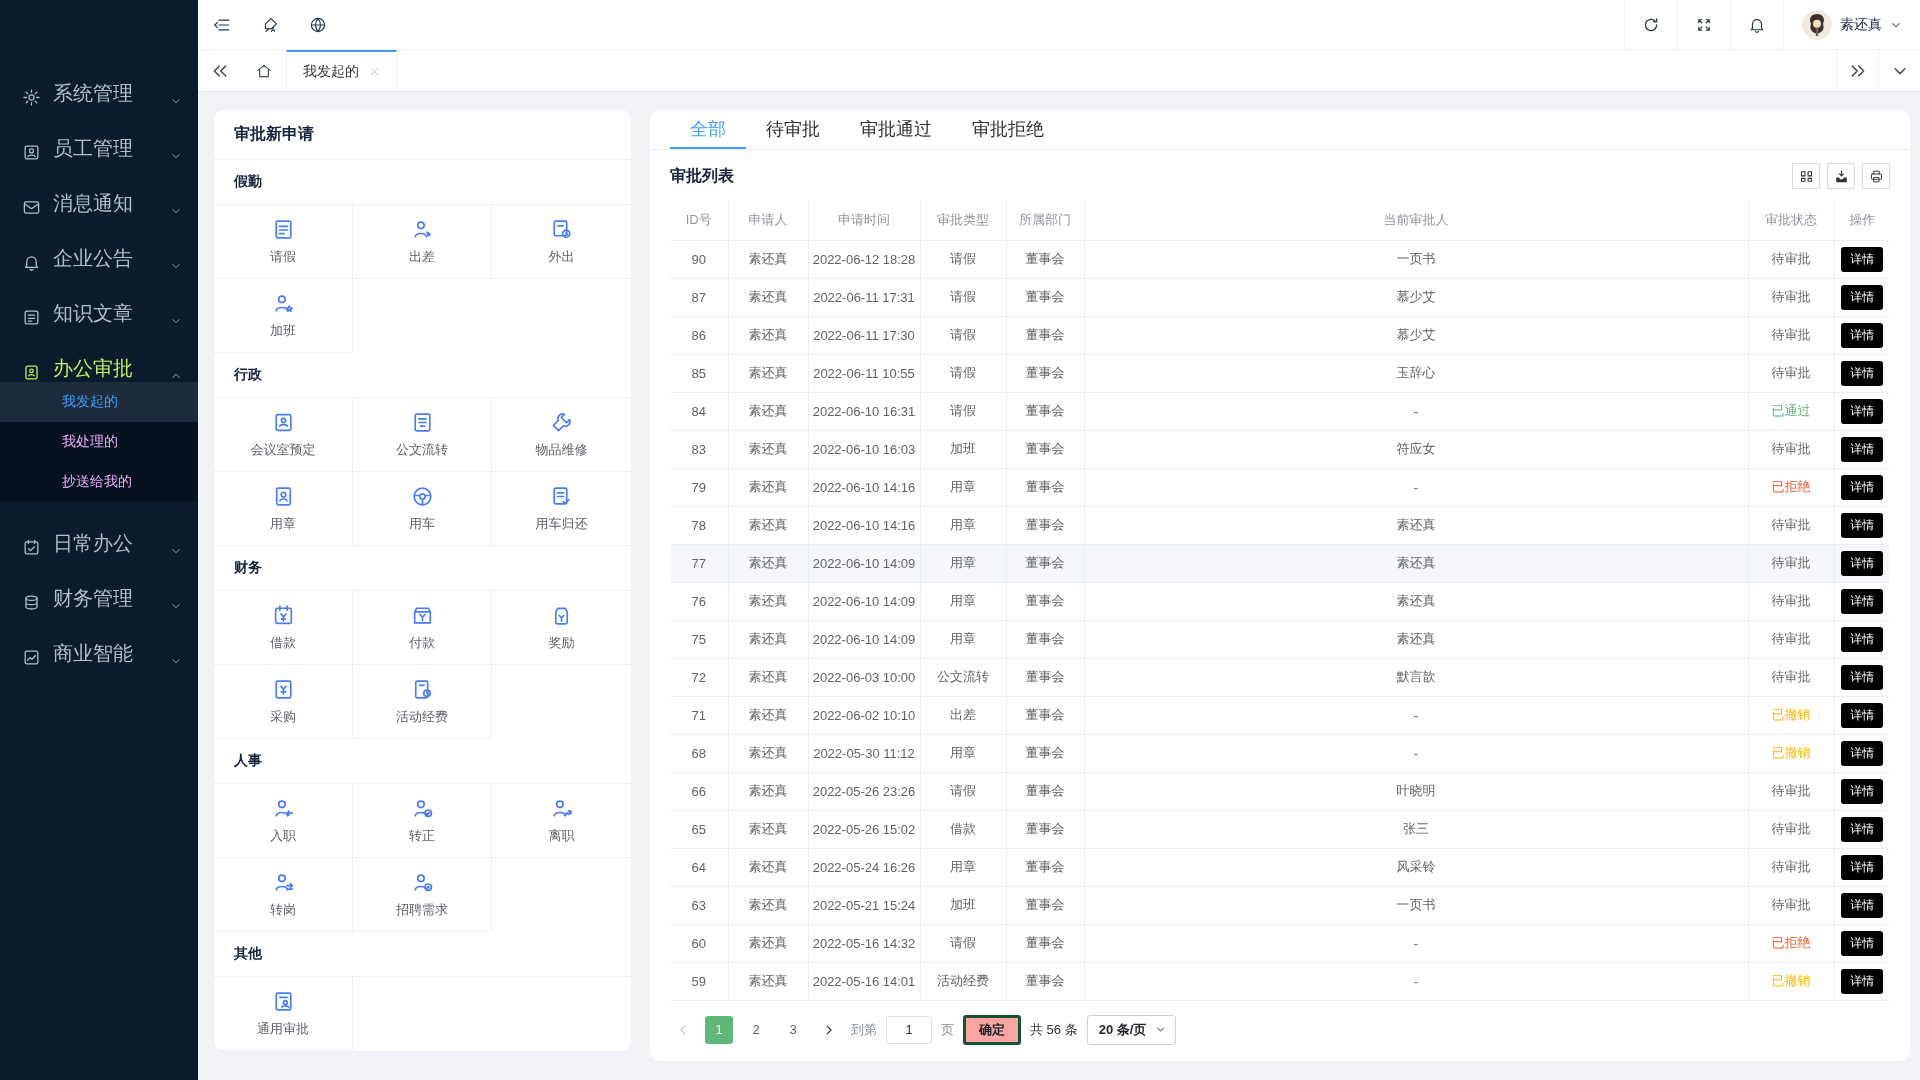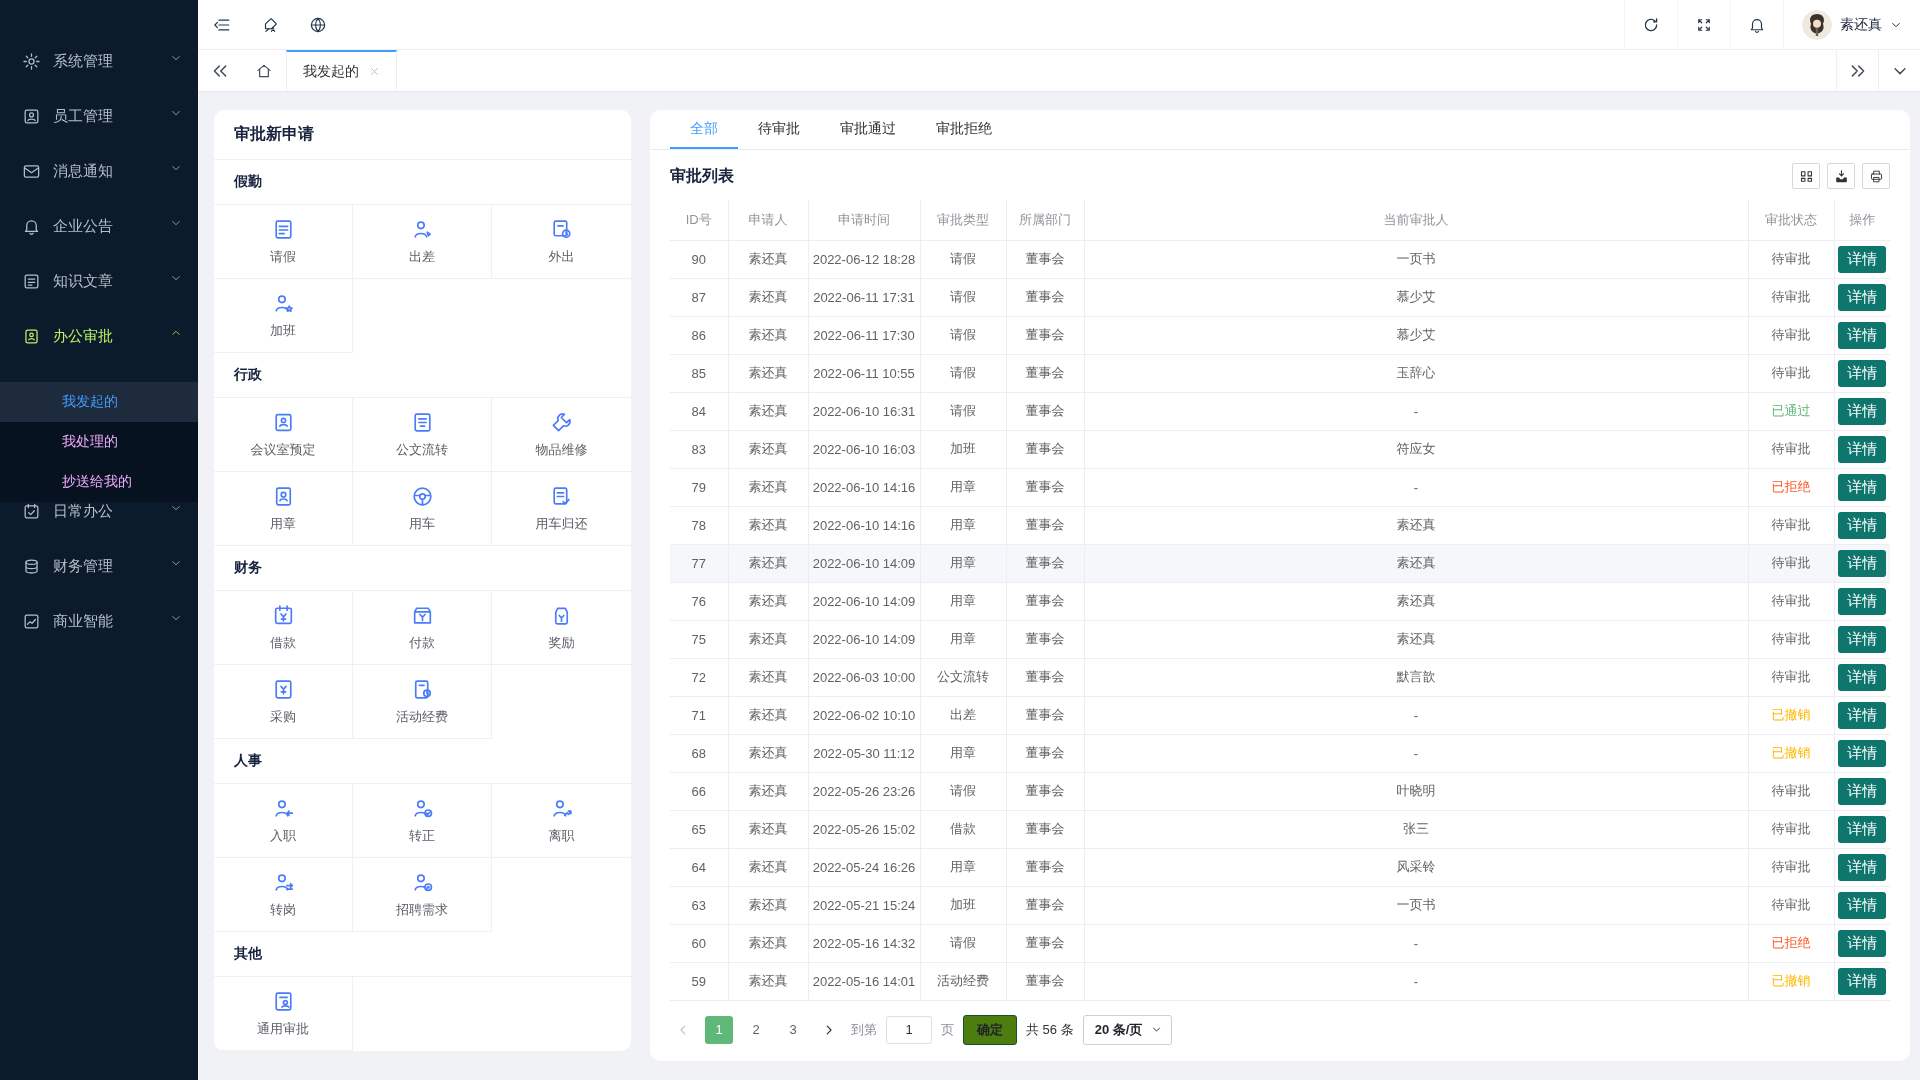--- a/index.html
+++ b/index.html
@@ -2,21 +2,21 @@
 <html><head>
 <meta charset="utf-8">
 <style>
   *{box-sizing:border-box;margin:0;padding:0}
   html,body{width:1920px;height:1080px;overflow:hidden}
   body{font-family:"Liberation Sans","DejaVu Sans",sans-serif;font-size:14px;color:#333;background:#f0f2f5;display:flex}
   svg{display:block}
 
   
   .sidebar{width:198px;height:1080px;background:#0b1b2c;flex-shrink:0;padding-top:52px;color:#b6bec7}
-  .side-item{height:55px;display:flex;align-items:flex-start;padding:0 16px 0 22px;font-size:15px;cursor:pointer}
+  .side-item{height:55px;display:flex;align-items:flex-end;padding:0 16px 0 22px;font-size:20px;cursor:pointer}
   .side-item .s-ico{width:19px;height:19px;margin-right:12px;flex-shrink:0}
   .side-item .chev{margin-left:auto;width:12px;height:12px;opacity:.8}
   .side-item.parent-active{color:#bef264}
   .submenu{background:#071220}
   .sub-item{height:40px;display:flex;align-items:center;padding-left:62px;font-size:14px;cursor:pointer;color:#f0abfc}
   .sub-item.active{background:#1d2b3d;color:#409eff}
 
   
   .main{flex:1;display:flex;flex-direction:column;min-width:0}
 
@@ -45,48 +45,48 @@
   .sec-label{padding:13px 20px;font-size:14px;font-weight:bold;color:#17233d;border-bottom:1px solid #f0f0f0}
   .sec-grid{display:grid;grid-template-columns:repeat(3,1fr)}
   .app-item{height:74px;border-right:1px solid #f0f0f0;border-bottom:1px solid #f0f0f0;display:flex;flex-direction:column;align-items:center;justify-content:center;gap:6px;cursor:pointer}
   .app-item:nth-child(3n){border-right:none}
   .app-item .a-ico{width:25px;height:25px;color:#4a7cfa}
   .app-item .a-label{font-size:13px;color:#5a5e66}
 
   
   .list-panel{flex:1;display:flex;flex-direction:column;min-width:0}
   .tabs-row{display:flex;padding:0 20px;border-bottom:1px solid #e8eaec;height:40px;flex-shrink:0}
-  .f-tab{padding:0 20px;display:flex;align-items:center;font-size:14px;color:#303133;cursor:pointer;border-bottom:2px solid transparent}
+  .f-tab{padding:0 20px;display:flex;align-items:center;font-size:18px;color:#303133;cursor:pointer;border-bottom:2px solid transparent}
   .f-tab.active{color:#409eff;border-bottom-color:#409eff}
   .list-head{display:flex;align-items:center;padding:13px 20px 11px}
   .list-title{font-size:16px;font-weight:bold;color:#17233d}
   .list-tools{margin-left:auto;display:flex;gap:7px}
   .tool-btn{width:28px;height:26px;border:1px solid #d9d9d9;border-radius:2px;background:#fff;display:flex;align-items:center;justify-content:center;color:#333;cursor:pointer}
   .tool-btn svg{width:15px;height:15px}
 
   table.approvals{border-collapse:collapse;margin:0 20px;width:calc(100% - 40px);font-size:13px;table-layout:fixed}
   .approvals th{height:40px;font-weight:normal;color:#909399;border-bottom:1px solid #ebeef5;border-right:1px solid #ebeef5;text-align:center}
   .approvals td{height:38px;color:#606266;border-bottom:1px solid #ebeef5;border-right:1px solid #ebeef5;text-align:center;overflow:hidden;white-space:nowrap}
   .approvals th:last-child,.approvals td:last-child{border-right:none}
   .approvals th.col-approver,.approvals td.col-approver{text-align:center;}
   tr.hl td{background:#f5f7fa}
   .st-pending{color:#666}
   .st-approved{color:#5fb878}
   .st-rejected{color:#ff5722}
   .st-revoked{color:#ffb800}
-  .detail-btn{background:#0f766e;color:#fff;border:none;border-radius:3px;font-size:15px;padding:4px 9px;cursor:pointer;font-family:inherit}
+  .detail-btn{background:#000000;color:#fff;border:none;border-radius:3px;font-size:12px;padding:4px 9px;cursor:pointer;font-family:inherit}
 
   .pagination{display:flex;align-items:center;gap:9px;padding:14px 20px 16px;font-size:13px;color:#606266}
   .pg-arrow{width:26px;height:28px;display:flex;align-items:center;justify-content:center;cursor:pointer;color:#303133}
   .pg-arrow.disabled{color:#c0c4cc}
   .pg-num{min-width:28px;height:28px;line-height:28px;text-align:center;border-radius:3px;cursor:pointer}
   .pg-num.active{background:#5fb878;color:#fff}
   .jump-label{color:#8a9099}
   .jump-input{width:46px;height:28px;border:1px solid #dcdfe6;border-radius:3px;text-align:center;font-size:13px;color:#333;font-family:inherit}
-  .confirm-btn{height:30px;padding:0 13px;background:#4d7c0f;border:1px solid #14532d;border-radius:3px;font-size:13px;color:#1f2329;font-weight:bold;cursor:pointer;font-family:Liberation Serif, serif}
+  .confirm-btn{height:30px;padding:0 13px;background:#fca5a5;border:3px solid #14532d;border-radius:3px;font-size:13px;color:#1f2329;font-weight:bold;cursor:pointer;font-family:Liberation Serif, serif}
   .total-label{color:#333}
   .size-select{height:30px;border:1px solid #cfcfcf;border-radius:3px;display:flex;align-items:center;gap:9px;padding:0 9px 0 11px;cursor:pointer;color:#1f2329;font-weight:bold}
   .size-select svg{width:11px;height:11px}
 </style>
 </head>
 <body>
 
 <aside class="sidebar" id="sidebar">
     <div class="side-item">
       <span class="s-ico">

